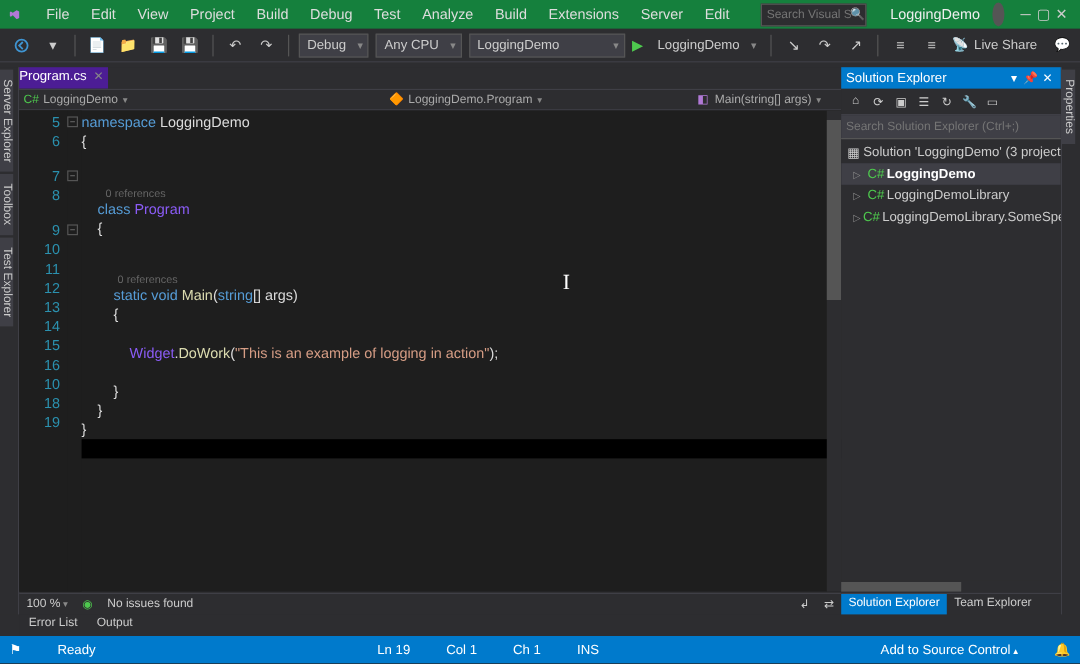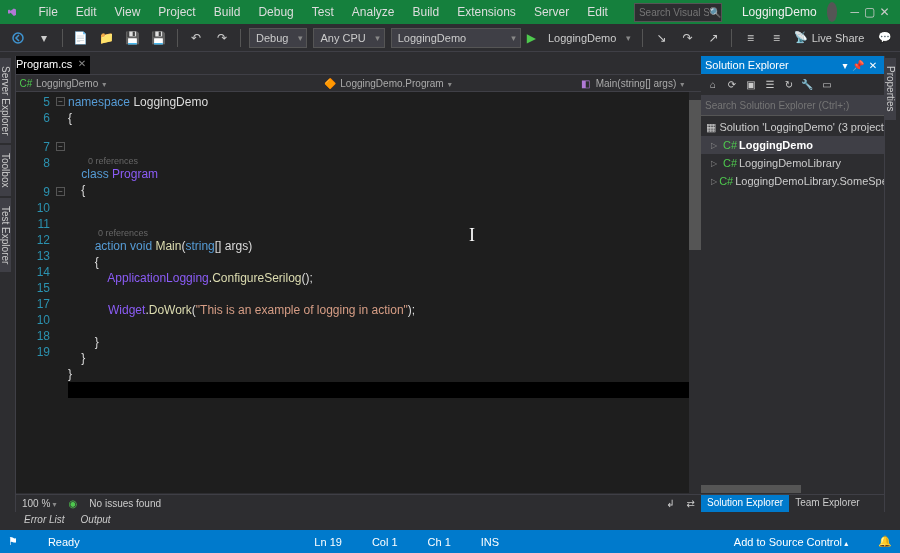--- a/index.html
+++ b/index.html
@@ -24,21 +24,21 @@
 .tb-drop.wide { min-width: 130px; }
 .tb-sep { width: 1px; height: 18px; background: #555; margin: 0 2px; }
 .play { color: #4ec94e; }
 .live-share { margin-left: auto; display: flex; align-items: center; gap: 4px; font-size: 11px; }
 
 .left-rail { position: absolute; left: 0; top: 56px; bottom: 41px; width: 16px; background: #2d2d30; border-right: 1px solid #3f3f46; }
 .rail-tab { writing-mode: vertical-lr; font-size: 10px; padding: 8px 0px; margin: 2px 0; background: #3f3f46; text-align: center; }
 .right-rail { position: absolute; right: 0; top: 56px; bottom: 41px; width: 16px; background: #2d2d30; border-left: 1px solid #3f3f46; }
 
 .tabs { position: absolute; left: 16px; top: 56px; right: 199px; height: 18px; background: #2d2d30; display: flex; }
-.tab { padding: 2px 18px 2px 0; font-size: 11px; background: #000000; color: #fff; position: relative; }
+.tab { padding: 2px 18px 2px 0; font-size: 11px; background: #4c1d95; color: #fff; position: relative; }
 .tab .close { position: absolute; right: 4px; top: 2px; font-size: 10px; color: #888; }
 
 .crumb-bar { position: absolute; left: 16px; top: 74px; right: 199px; height: 18px; background: #2d2d30; border-top: 1px solid #3f3f46; border-bottom: 1px solid #3f3f46; display: flex; align-items: center; font-size: 10px; padding: 0 4px; gap: 4px; }
 .crumb { display: flex; align-items: center; gap: 4px; color: #aaa; }
 .crumb .down::after { content:"▾"; font-size:8px; margin-left:4px; color:#888; }
 .crumb-sep { flex: 0 0 210px; }
 
 .editor { position: absolute; left: 16px; top: 92px; right: 199px; bottom: 60px; background: #1e1e1e; display: flex; font-family: Consolas, monospace; font-size: 12px; }
 .gutter { width: 40px; background: #1e1e1e; text-align: right; color: #2b91af; padding: 2px 6px 0 0; }
 .gutter .ln { height: 16px; line-height: 16px; }
@@ -57,21 +57,21 @@
 .ident { color: #dcdcdc; }
 .method { color: #dcdcb0; }
 
 .scrollbar { position: absolute; right: 199px; top: 92px; bottom: 60px; width: 12px; background: #2d2d30; }
 .scrollbar .thumb { background: #555; width: 100%; height: 150px; margin-top: 8px; }
 
 .status-bottom { position: absolute; left: 16px; right: 199px; height: 18px; bottom: 41px; background: #2d2d30; border-top: 1px solid #3f3f46; display: flex; align-items: center; font-size: 10px; padding: 0 6px; gap: 12px; }
 .status-bottom .check { color: #4ec94e; }
 .zoom::after { content:" ▾"; font-size:8px; color:#888; }
 
-.bottom-panel-tabs { position: absolute; left: 16px; right: 199px; bottom: 23px; height: 18px; background: #2d2d30; display: flex; font-size: 10px; font-style: italic; }
+.bottom-panel-tabs { position: absolute; left: 16px; right: 199px; bottom: 23px; height: 18px; background: #2d2d30; display: flex; font-size: 10px; }
 .bp-tab { padding: 2px 8px; color: #ccc; }
 
 .sol-exp { position: absolute; right: 16px; top: 56px; width: 183px; bottom: 41px; background: #2d2d30; display: flex; flex-direction: column; }
 .sol-header { height: 18px; background: #007acc; color: #fff; display: flex; align-items: center; padding: 0 4px; font-size: 11px; }
 .sol-header .spacer { flex:1; }
 .sol-header .hbtn { width:14px; height:14px; display:flex; align-items:center; justify-content:center; font-size:10px; }
 .sol-tb { height: 22px; background: #2d2d30; border-bottom: 1px solid #3f3f46; display: flex; align-items: center; gap: 3px; padding: 0 4px; }
 .sol-tb .sbtn { width: 16px; height: 16px; display:flex; align-items:center; justify-content:center; font-size:10px; color:#ccc; }
 .sol-search { height: 20px; background: #3f3f46; border-bottom: 1px solid #555; padding: 0 4px; display:flex; align-items:center; }
 .sol-search input { background: transparent; border: none; color: #888; font-size: 10px; width: 100%; outline: none; }
@@ -204,44 +204,43 @@
       <div class="ln">7</div>
       <div class="ln">8</div>
       <div class="ln ref"></div>
       <div class="ln">9</div>
       <div class="ln">10</div>
       <div class="ln">11</div>
       <div class="ln">12</div>
       <div class="ln">13</div>
       <div class="ln">14</div>
       <div class="ln">15</div>
-      <div class="ln">17</div>
+      <div class="ln">16</div>
       <div class="ln">10</div>
       <div class="ln">18</div>
       <div class="ln">19</div>
   </div>
   <div class="fold-col">
     <div class="fb">−</div>
     <div class="spacer"></div>
       <div class="spacer ref"></div>
     <div class="fb">−</div>
     <div class="spacer"></div>
       <div class="spacer ref"></div>
     <div class="fb">−</div>
   </div>
   <div class="code">
     <div class="line"><span class="kw">namespace</span> <span class="ident">LoggingDemo</span></div>
     <div class="line"><span class="ident">{</span></div>
     <div class="line ref">        <span>0 references</span></div>
     <div class="line">    <span class="kw">class</span> <span class="type">Program</span></div>
     <div class="line">    <span class="ident">{</span></div>
     <div class="line ref">            <span>0 references</span></div>
-    <div class="line">        <span class="kw">action</span> <span class="kw">void</span> <span class="method">Main</span><span class="ident">(</span><span class="kw">string</span><span class="ident">[] </span><span class="ident">args</span><span class="ident">)</span></div>
+    <div class="line">        <span class="kw">static</span> <span class="kw">void</span> <span class="method">Main</span><span class="ident">(</span><span class="kw">string</span><span class="ident">[] </span><span class="ident">args</span><span class="ident">)</span></div>
     <div class="line">        <span class="ident">{</span></div>
-    <div class="line">            <span class="type">ApplicationLogging</span><span class="ident">.</span><span class="method">ConfigureSerilog</span><span class="ident">();</span></div>
     <div class="line"></div>
     <div class="line">            <span class="type">Widget</span><span class="ident">.</span><span class="method">DoWork</span><span class="ident">(</span><span class="str">"This is an example of logging in action"</span><span class="ident">);</span></div>
     <div class="line"></div>
     <div class="line">        <span class="ident">}</span></div>
     <div class="line">    <span class="ident">}</span></div>
     <div class="line"><span class="ident">}</span></div>
     <div class="line cursor-line"></div>
   </div>
 </div>
 <div class="scrollbar">

